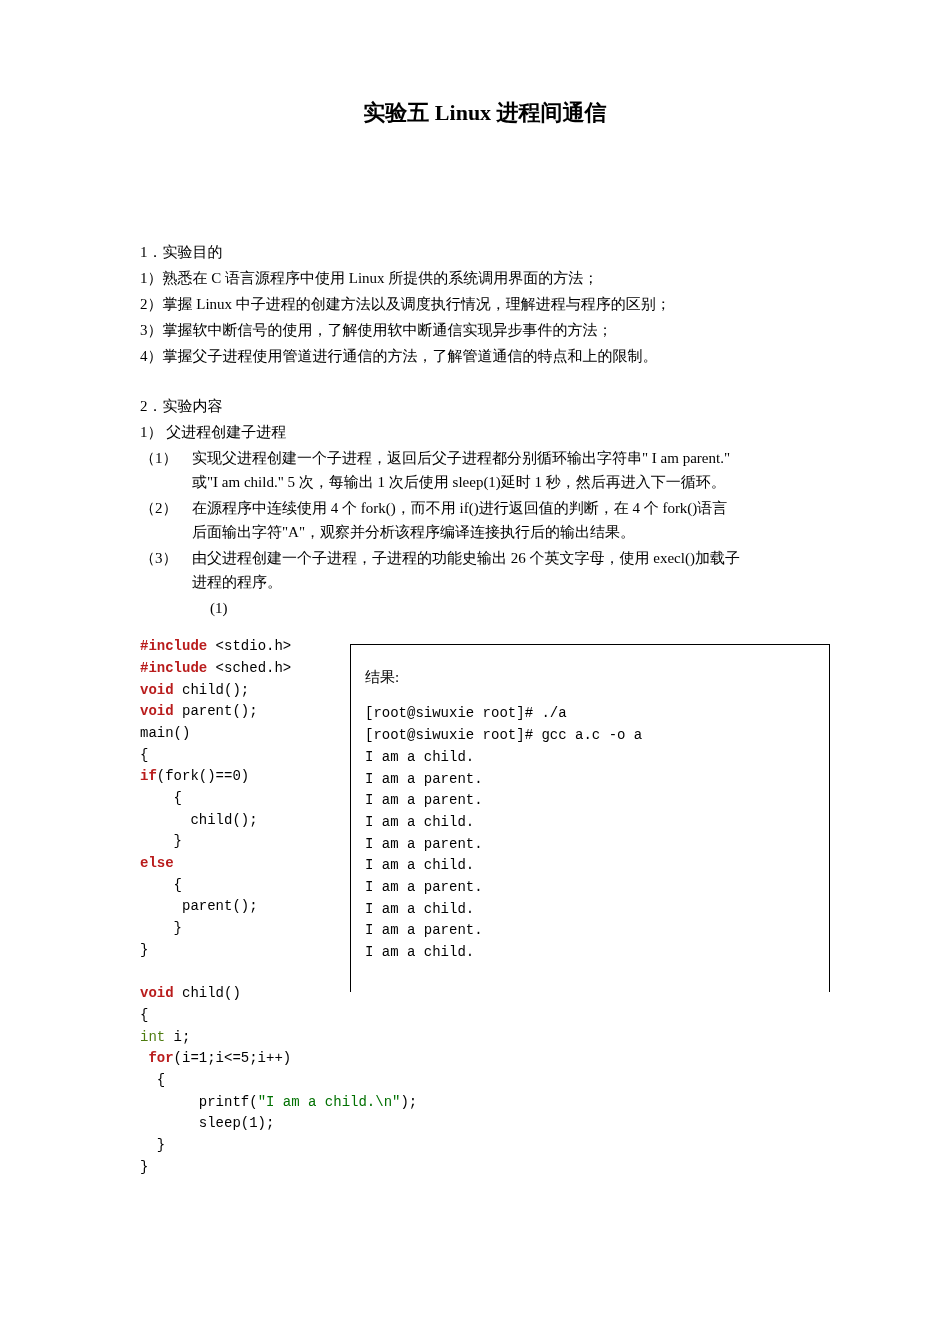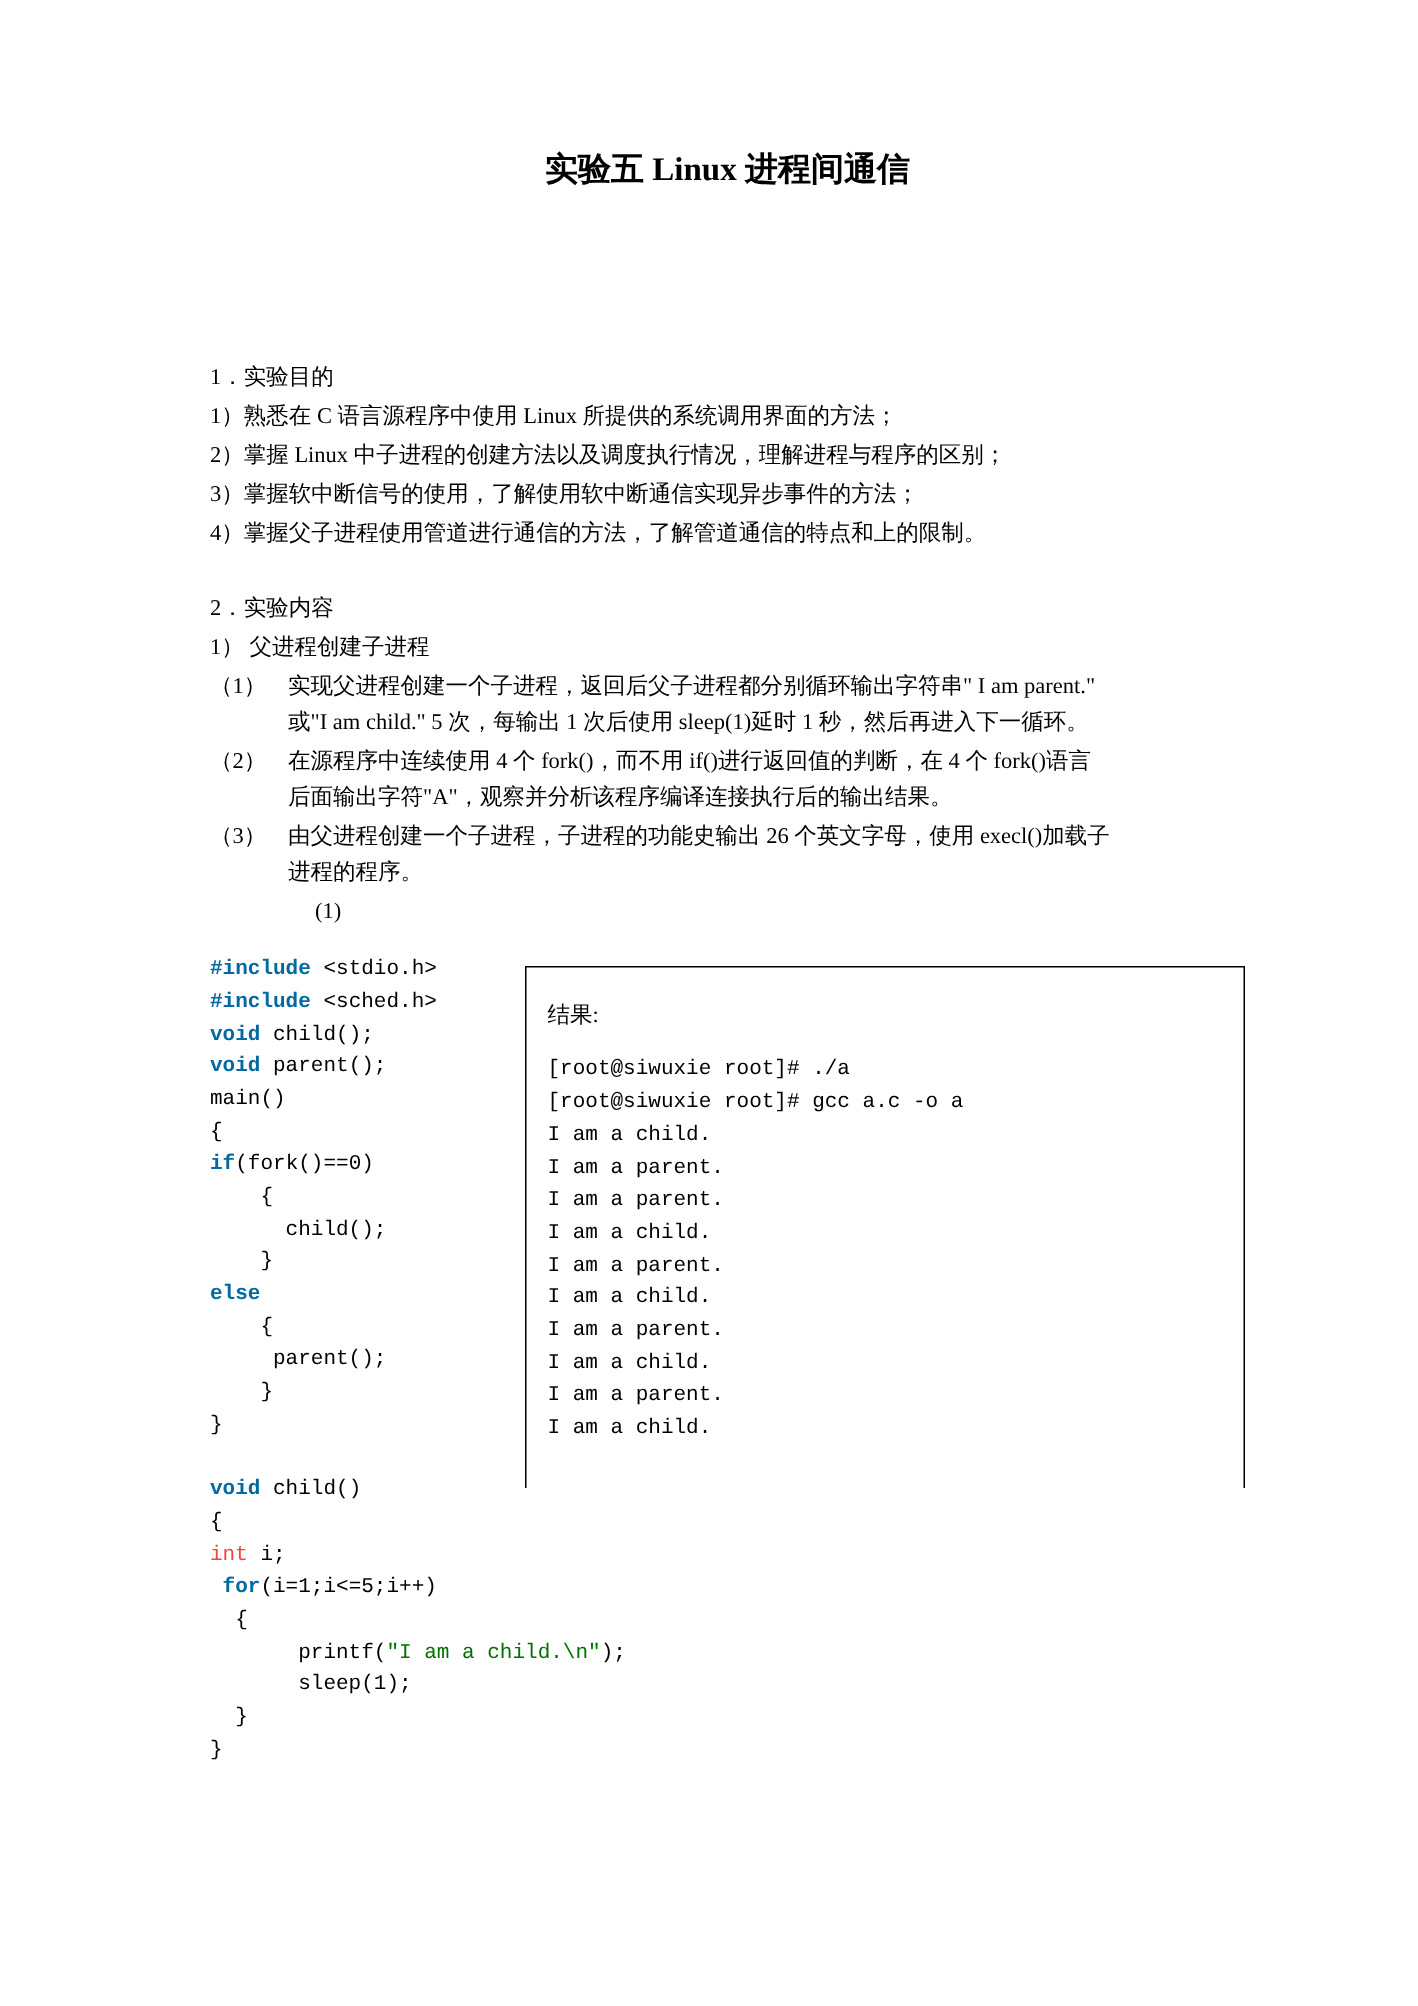--- a/index.html
+++ b/index.html
@@ -72,23 +72,23 @@
       font-size: 14px;
       line-height: 1.55;
       margin-top: 8px;
       margin-left: 0;
     }
     .result-label {
       font-family: "SimSun", "宋体", serif;
       font-size: 15px;
       margin-bottom: 14px;
     }
-    .kw { color: #0369a1; font-weight: bold; }
+    .kw { color: #b91c1c; font-weight: bold; }
     .str { color: #007000; }
-    .ty { color: #ef4444; }
+    .ty { color: #4d7c0f; }
     .code-below {
       font-family: "Courier New", monospace;
       font-size: 14px;
       line-height: 1.55;
       white-space: pre;
       margin-top: 0;
     }
   </style>
 </head>
 <body>

